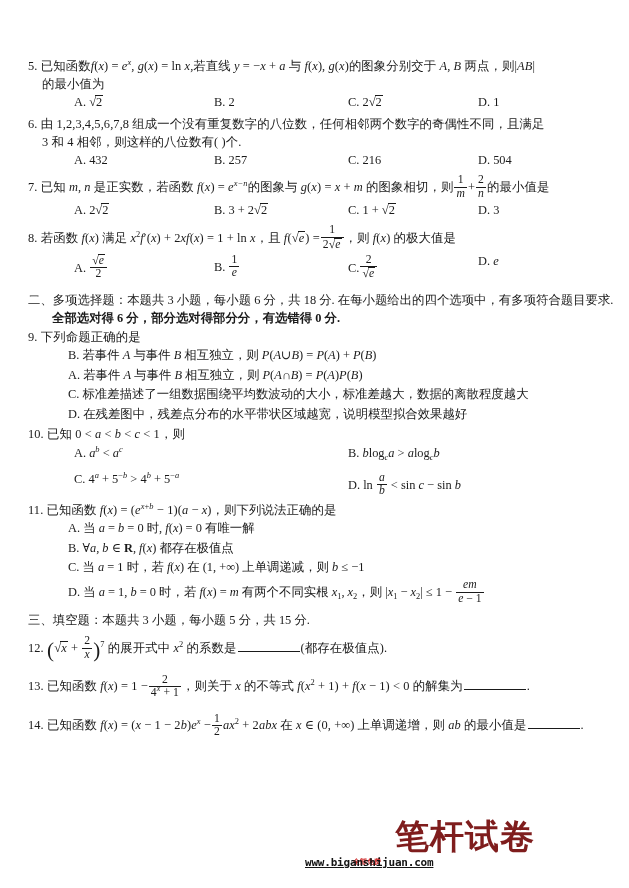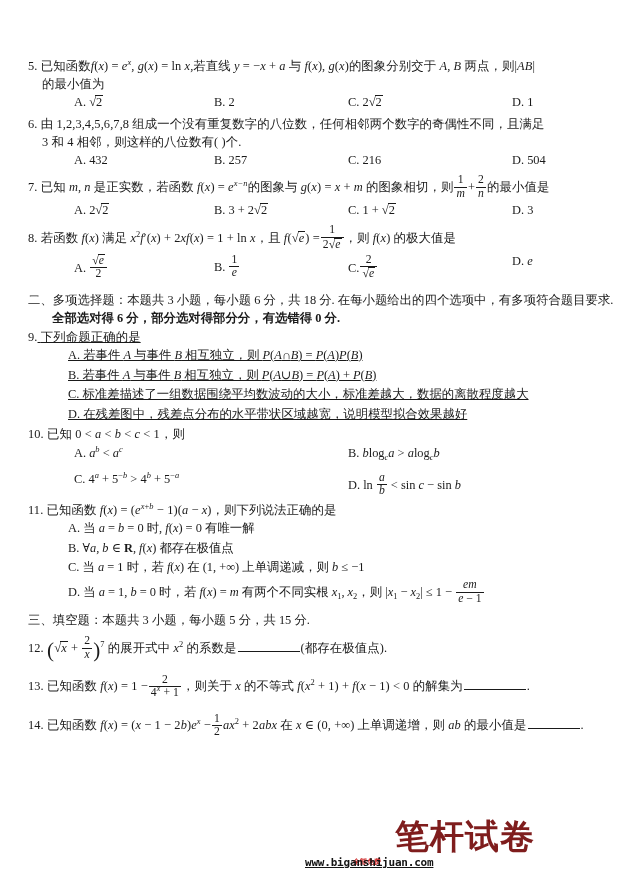--- a/index.html
+++ b/index.html
@@ -63,21 +63,21 @@
   }
   .opts.tall { height: 34px; }
   .opt {
     position: absolute;
     white-space: nowrap;
     top: 2px;
   }
   .opt.o1 { left: 46px; }
   .opt.o2 { left: 186px; }
   .opt.o3 { left: 320px; }
-  .opt.o4 { left: 450px; margin-left: 34px; }
+  .opt.o4 { left: 450px; }
 
   
   .opts2 {
     position: relative;
     height: 26px;
     font-size: 12.4px;
   }
   .opts2 .c1 { position: absolute; left: 46px; top: 2px; white-space: nowrap; text-align: right; }
   .opts2 .c2 { position: absolute; left: 320px; top: 2px; white-space: nowrap; }
 
@@ -223,27 +223,27 @@
         <span class="opt o3"><span>C.</span><span class="frac"><span class="n">2</span><span class="d"><span class="radsign">√</span><span class="sqrt"><i>e</i></span></span></span></span>
         <span class="opt o4"><span>D.</span> <i>e</i></span>
       </div>
     </div>
 
     <div class="qblock" style="margin-top:5px;">
       <div class="section-head">二、多项选择题：本题共 3 小题，每小题 6 分，共 18 分. 在每小题给出的四个选项中，有多项符合题目要求.</div>
       <div class="section-head-cont">全部选对得 6 分，部分选对得部分分，有选错得 0 分.</div>
     </div>
 
-    <div class="qblock" style="margin-top:2px;text-decoration:underline;">
+    <div class="qblock" style="margin-top:2px;">
       <div class="line">
         <span class="num">9.</span>
         <span>下列命题正确的是</span>
       </div>
+      <div class="opt-line">B. 若事件 <i>A</i> 与事件 <i>B</i> 相互独立，则 <i>P</i>(<i>A</i>∪<i>B</i>) = <i>P</i>(<i>A</i>) + <i>P</i>(<i>B</i>)</div>
       <div class="opt-line">A. 若事件 <i>A</i> 与事件 <i>B</i> 相互独立，则 <i>P</i>(<i>A</i>∩<i>B</i>) = <i>P</i>(<i>A</i>)<i>P</i>(<i>B</i>)</div>
-      <div class="opt-line">B. 若事件 <i>A</i> 与事件 <i>B</i> 相互独立，则 <i>P</i>(<i>A</i>∪<i>B</i>) = <i>P</i>(<i>A</i>) + <i>P</i>(<i>B</i>)</div>
       <div class="opt-line">C. 标准差描述了一组数据围绕平均数波动的大小，标准差越大，数据的离散程度越大</div>
       <div class="opt-line">D. 在残差图中，残差点分布的水平带状区域越宽，说明模型拟合效果越好</div>
     </div>
 
     <div class="qblock" style="margin-top:2px;">
       <div class="line">
         <span class="num">10.</span>
         <span>已知 0 &lt; <i>a</i> &lt; <i>b</i> &lt; <i>c</i> &lt; 1，则</span>
       </div>
       <div class="opts2">

